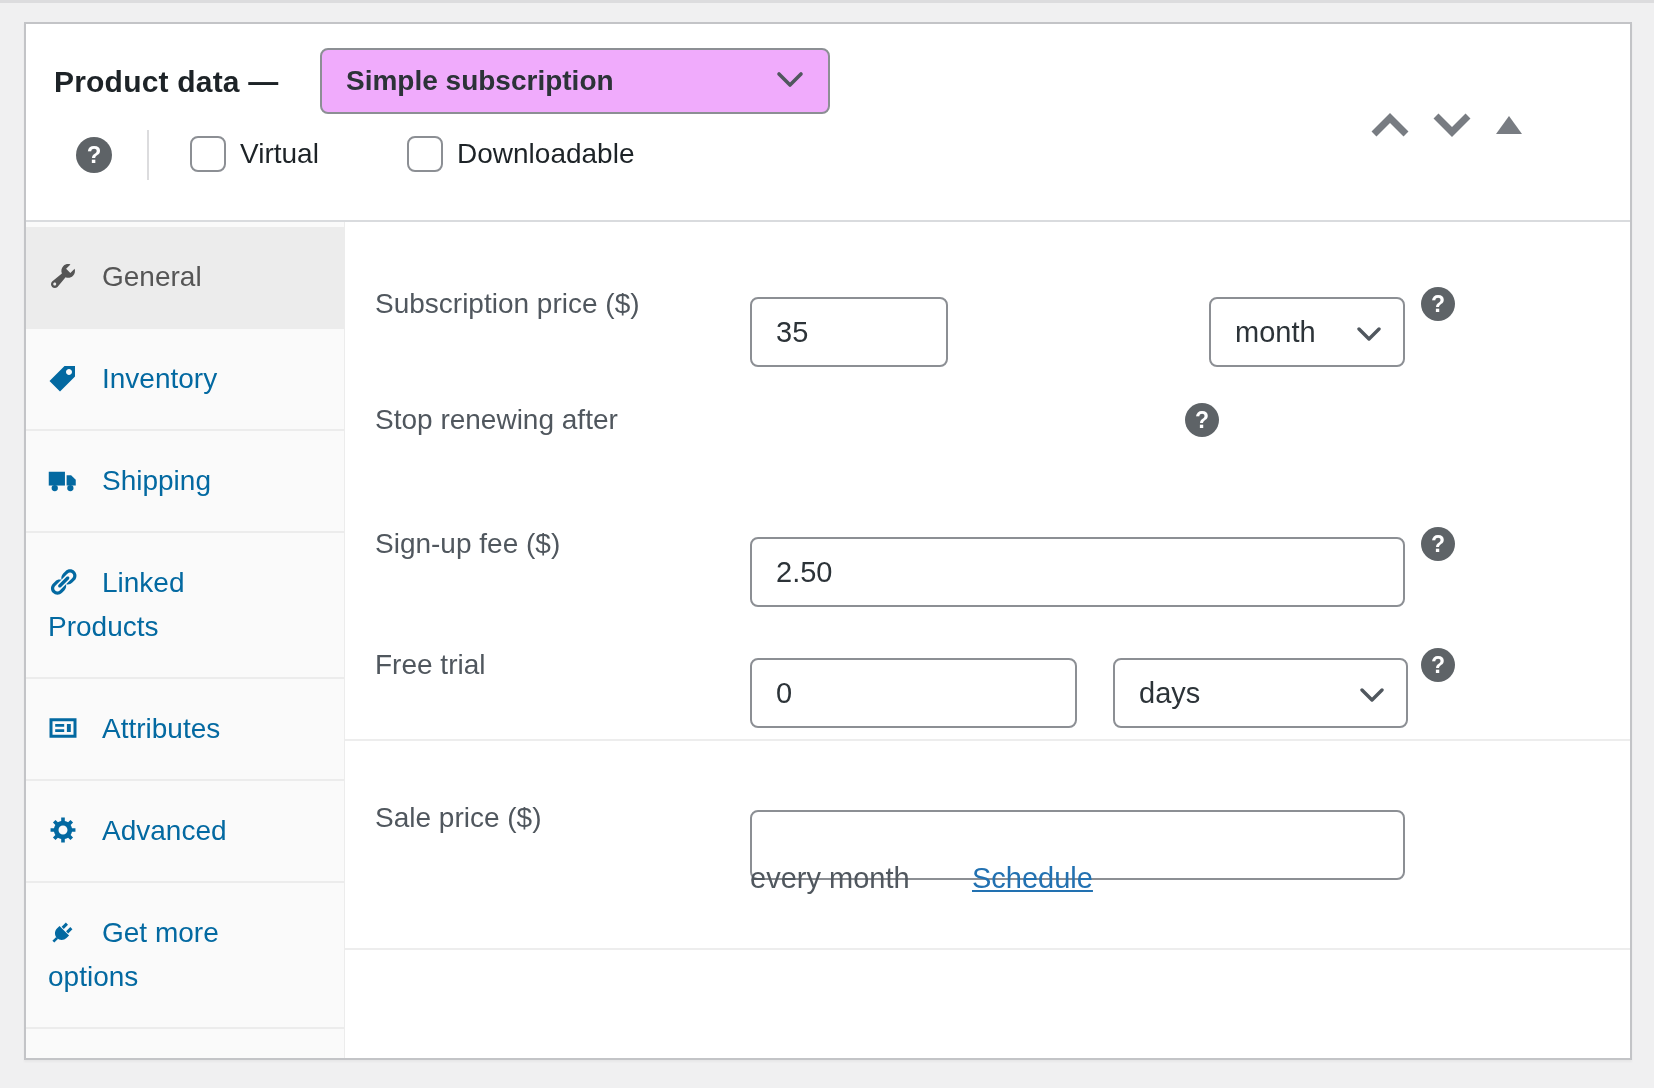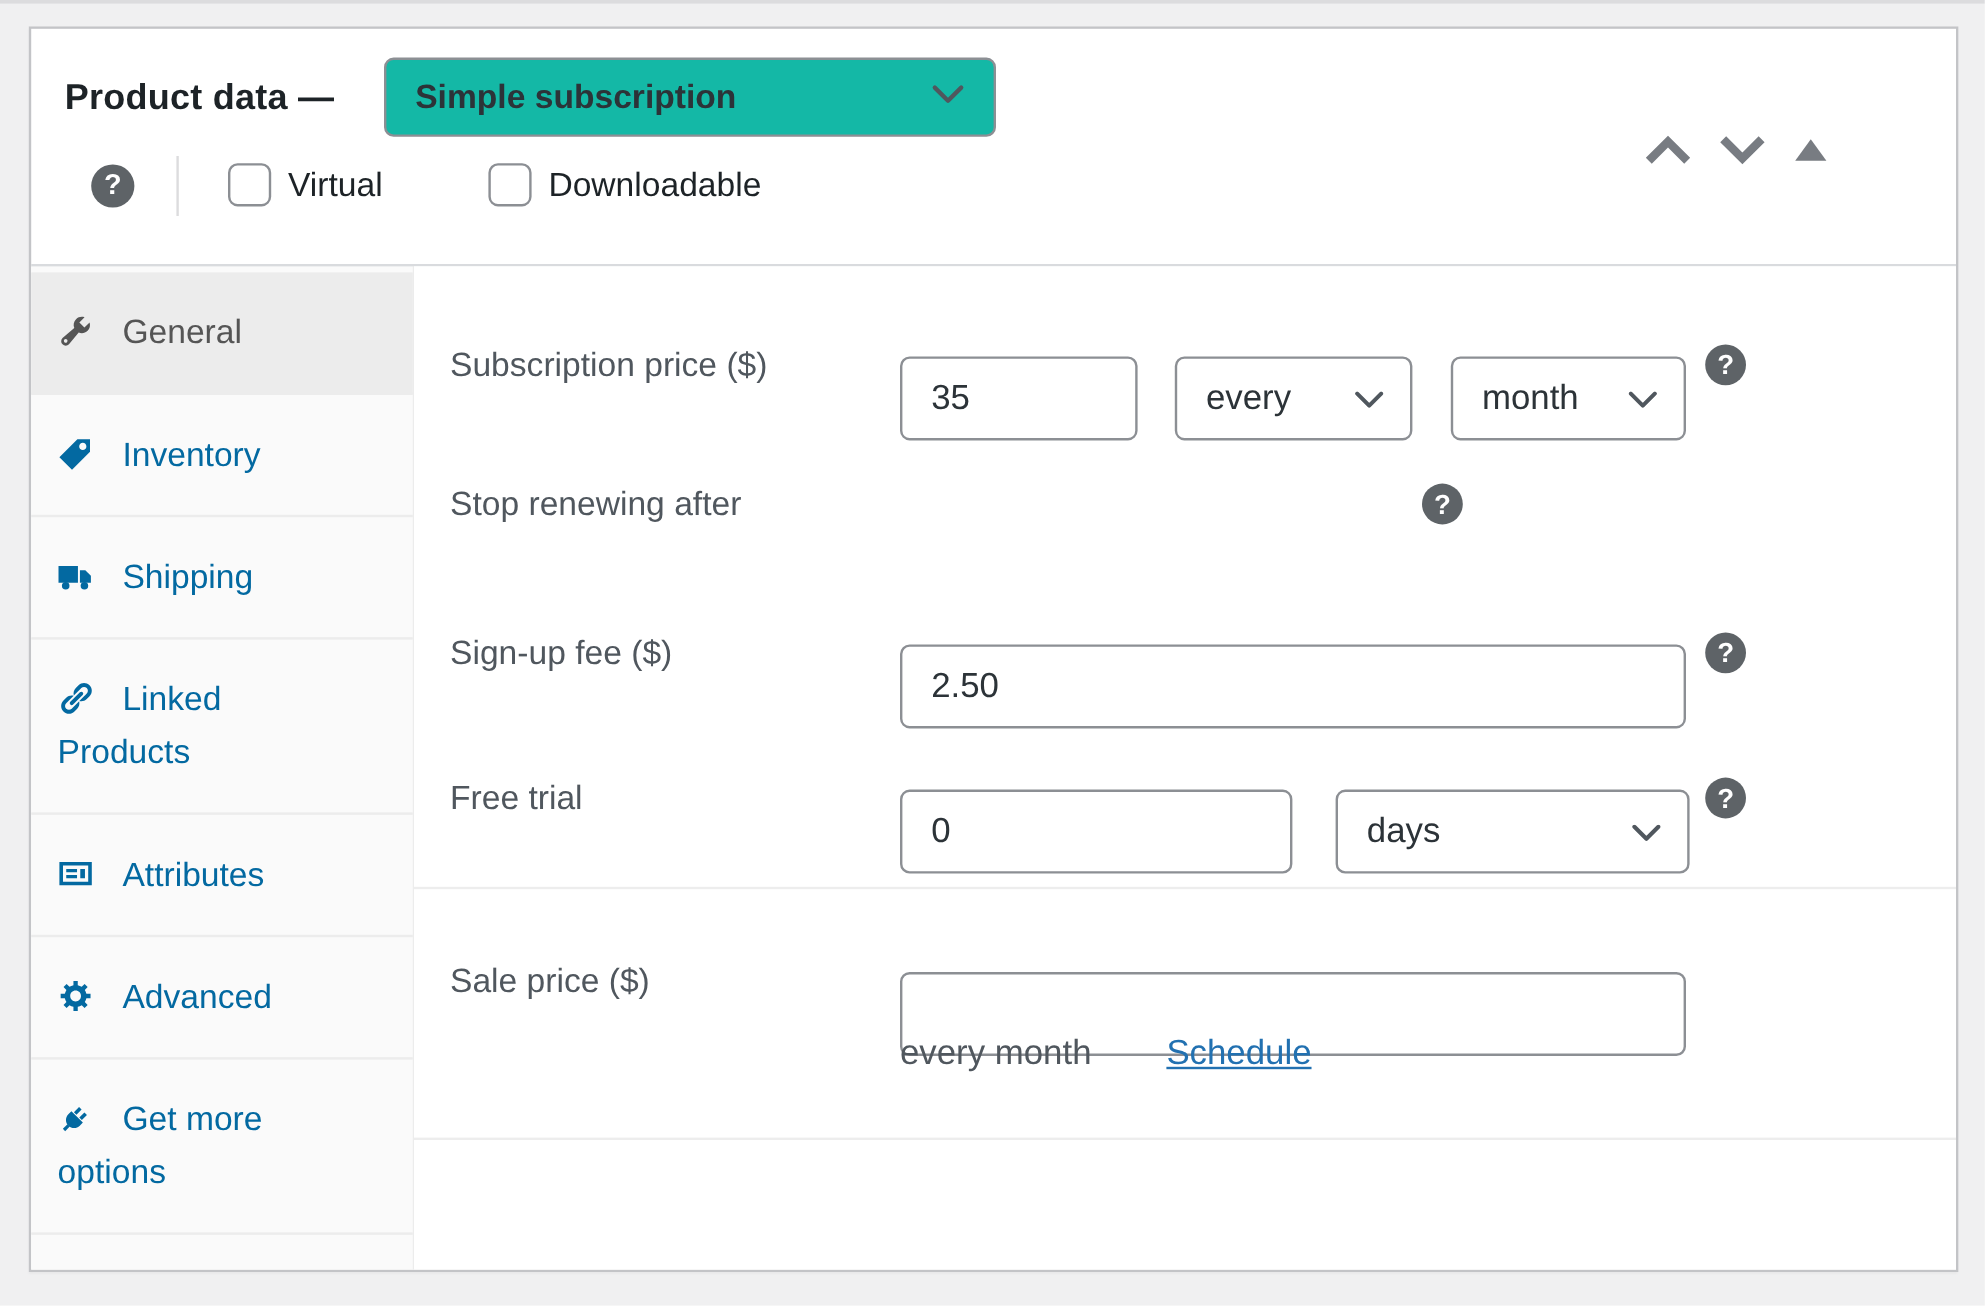--- a/index.html
+++ b/index.html
@@ -23,21 +23,21 @@
   }
 
   
   .panel-header { position:relative; height:198px; border-bottom:2px solid #d9dbde; }
   .title {
     position:absolute; left:28px; top:41px; margin:0;
     font-size:30px; font-weight:700; color:#1d2327; letter-spacing:.2px;
   }
   .type-select {
     position:absolute; left:294px; top:24px; width:510px; height:66px;
-    border:2px solid #8c8f94; border-radius:8px; background:#14b8a6;
+    border:2px solid #8c8f94; border-radius:8px; background:#f0abfc;
     display:flex; align-items:center; justify-content:space-between;
     padding:0 24px; cursor:pointer;
   }
   .type-select .val { font-size:28px; font-weight:700; color:#2c3338; }
   .helptip {
     display:inline-flex; align-items:center; justify-content:center;
     width:36px; height:36px; border-radius:50%;
     background:#5e6367; color:#fff; font-size:24px; font-weight:700;
     cursor:pointer; user-select:none;
   }
@@ -199,28 +199,20 @@
               </g>
             </svg>
         </span><span>Get more options</span>
       </li>
     </ul>
 
     <div class="main">
 
       <span class="flabel" style="top:66px">Subscription price ($)</span>
       <input class="field" style="left: 405px; top: 47px; width: 198px;" type="text" value="35">
-      <div class="field sel" style="left:634px; top:47px; width:198px">
-        <span class="val">every</span>
-        <span class="chev">
-          <svg width="24" height="15" viewBox="0 0 24 15">
-              <path d="M2 2l10 10L22 2" fill="none" stroke="#50575e" stroke-width="3.4" stroke-linecap="round" stroke-linejoin="round"></path>
-            </svg>
-        </span>
-      </div>
       <div class="field sel" style="left:864px; top:47px; width:196px">
         <span class="val">month</span>
         <span class="chev">
           <svg width="24" height="15" viewBox="0 0 24 15">
               <path d="M2 2l10 10L22 2" fill="none" stroke="#50575e" stroke-width="3.4" stroke-linecap="round" stroke-linejoin="round"></path>
             </svg>
         </span>
       </div>
       <span class="helptip" style="position:absolute; left:1076px; top:65px; width:34px; height:34px; font-size:23px">?</span>
 

